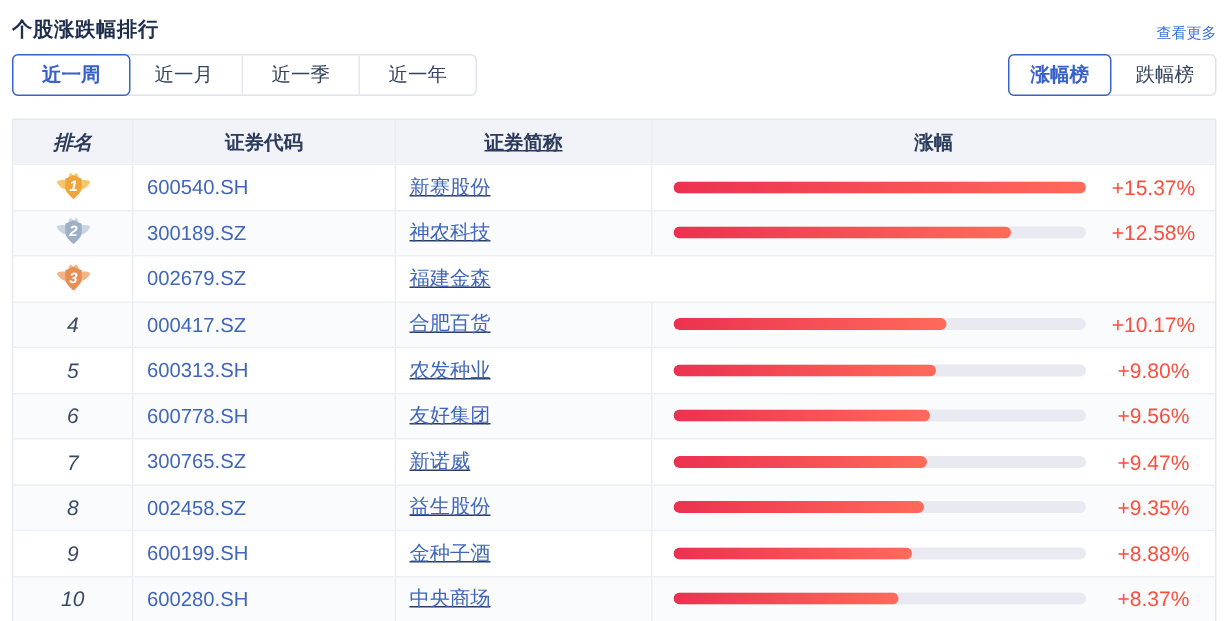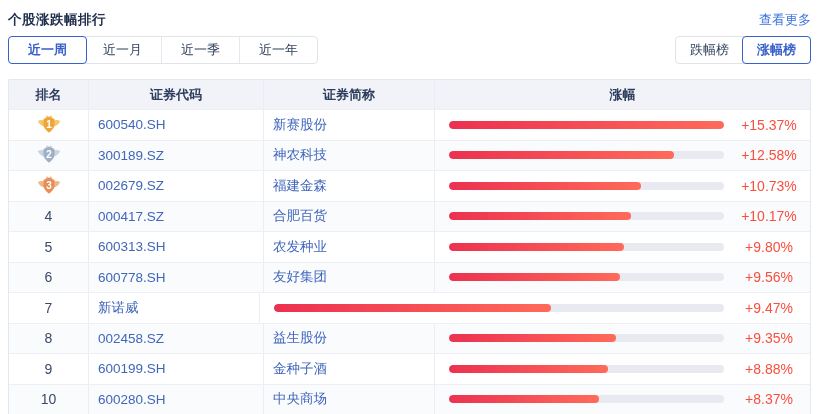--- a/index.html
+++ b/index.html
@@ -11,21 +11,21 @@
     overflow: hidden;
   }
   .page { padding: 0 8px; }
 
   
   .top-row {
     display: flex; justify-content: space-between; align-items: flex-end;
     margin-top: 11px; height: 18px;
   }
   .page-title { font-size: 13.5px; font-weight: bold; color: #1f2e4d; letter-spacing: .5px; }
-  .more-link { font-size: 13px; color: var(--link-blue); text-decoration: none; cursor: pointer; }
+  .more-link { font-size: 10px; color: var(--link-blue); text-decoration: none; cursor: pointer; }
 
   
   .tabs-row { display: flex; justify-content: space-between; margin-top: 7px; height: 28px; }
   .seg {
     display: flex; border: 1px solid #e0e3ea; border-radius: 4px; background: #fff;
     height: 28px; align-items: stretch;
   }
   .seg-item {
     border: none; background: transparent; cursor: pointer;
     font-family: Liberation Serif, serif; font-size: 13px; color: #33425e;
@@ -50,23 +50,23 @@
   .th {
     font-weight: bold; color: #2c3c5c; text-align: center; font-size: 13px;
     height: 100%; line-height: 29px;
   }
   .tr { display: flex; height: 30.5px; align-items: center; border-top: 1px solid #edeff5; background: #fff; }
   .tr.alt { background: #fafbfd; }
   .th, .td { border-right: 1px solid #eaedf3; }
   .th:last-child, .td:last-child { border-right: none; }
   .td { height: 100%; display: flex; align-items: center; }
 
-  .c-rank  { width: 80px;  flex: none; justify-content: center; }
+  .c-rank  { width: 80px;  flex: none; justify-content: center; font-style: italic; }
   .c-code  { width: 175px; flex: none; }
-  .c-name  { width: 171px; flex: none; }
+  .c-name  { width: 171px; flex: none; text-decoration: underline; }
   .c-change{ flex: 1; }
 
   .td.c-code, .td.c-name { padding-left: 9px; }
   .rank-num { font-size: 14px; color: #3a4a66; }
   .stock-link { color: var(--text-blue); text-decoration: none; cursor: pointer; font-size: 13.5px; }
 
   .td.c-change { padding: 0 6px 0 14px; }
   .track {
     flex: 1; height: 8px; border-radius: 4px; background: var(--bar-track);
     overflow: hidden; margin-right: 10px;
@@ -97,22 +97,22 @@
   </div>
 
   <div class="tabs-row">
     <div class="seg period" id="period-tabs">
         <button class="seg-item active">近一周</button>
         <button class="seg-item">近一月</button>
         <button class="seg-item">近一季</button>
         <button class="seg-item">近一年</button>
       </div>
     <div class="seg board" id="board-tabs">
+        <button class="seg-item active">涨幅榜</button>
         <button class="seg-item">跌幅榜</button>
-        <button class="seg-item active">涨幅榜</button>
       </div>
   </div>
 
   <div class="table">
     <div class="thead">
       <div class="th c-rank">排名</div>
       <div class="th c-code">证券代码</div>
       <div class="th c-name">证券简称</div>
       <div class="th c-change">涨幅</div>
     </div>
@@ -177,26 +177,20 @@
         <text class="medal-num" x="12" y="13.6" text-anchor="middle">3</text>
       </svg>
 
     </div>
     <div class="td c-code">
       <a class="stock-link">002679.SZ</a>
     </div>
     <div class="td c-name">
       <a class="stock-link">福建金森</a>
     </div>
-    <div class="td c-change">
-      <div class="track">
-        <div class="fill" style="width: 69.8113%;"></div>
-      </div>
-      <span class="pct">+10.73%</span>
-    </div>
   </div>
 
   <div class="tr alt">
     <div class="td c-rank">
 
       <span class="rank-num">4</span>
     </div>
     <div class="td c-code">
       <a class="stock-link">000417.SZ</a>
     </div>
@@ -247,20 +241,23 @@
       </div>
       <span class="pct">+9.56%</span>
     </div>
   </div>
 
   <div class="tr">
     <div class="td c-rank">
 
       <span class="rank-num">7</span>
     </div>
+    <div class="td c-code">
+      <a class="stock-link">300765.SZ</a>
+    </div>
     <div class="td c-name">
       <a class="stock-link">新诺威</a>
     </div>
     <div class="td c-change">
       <div class="track">
         <div class="fill" style="width: 61.6135%;"></div>
       </div>
       <span class="pct">+9.47%</span>
     </div>
   </div>

